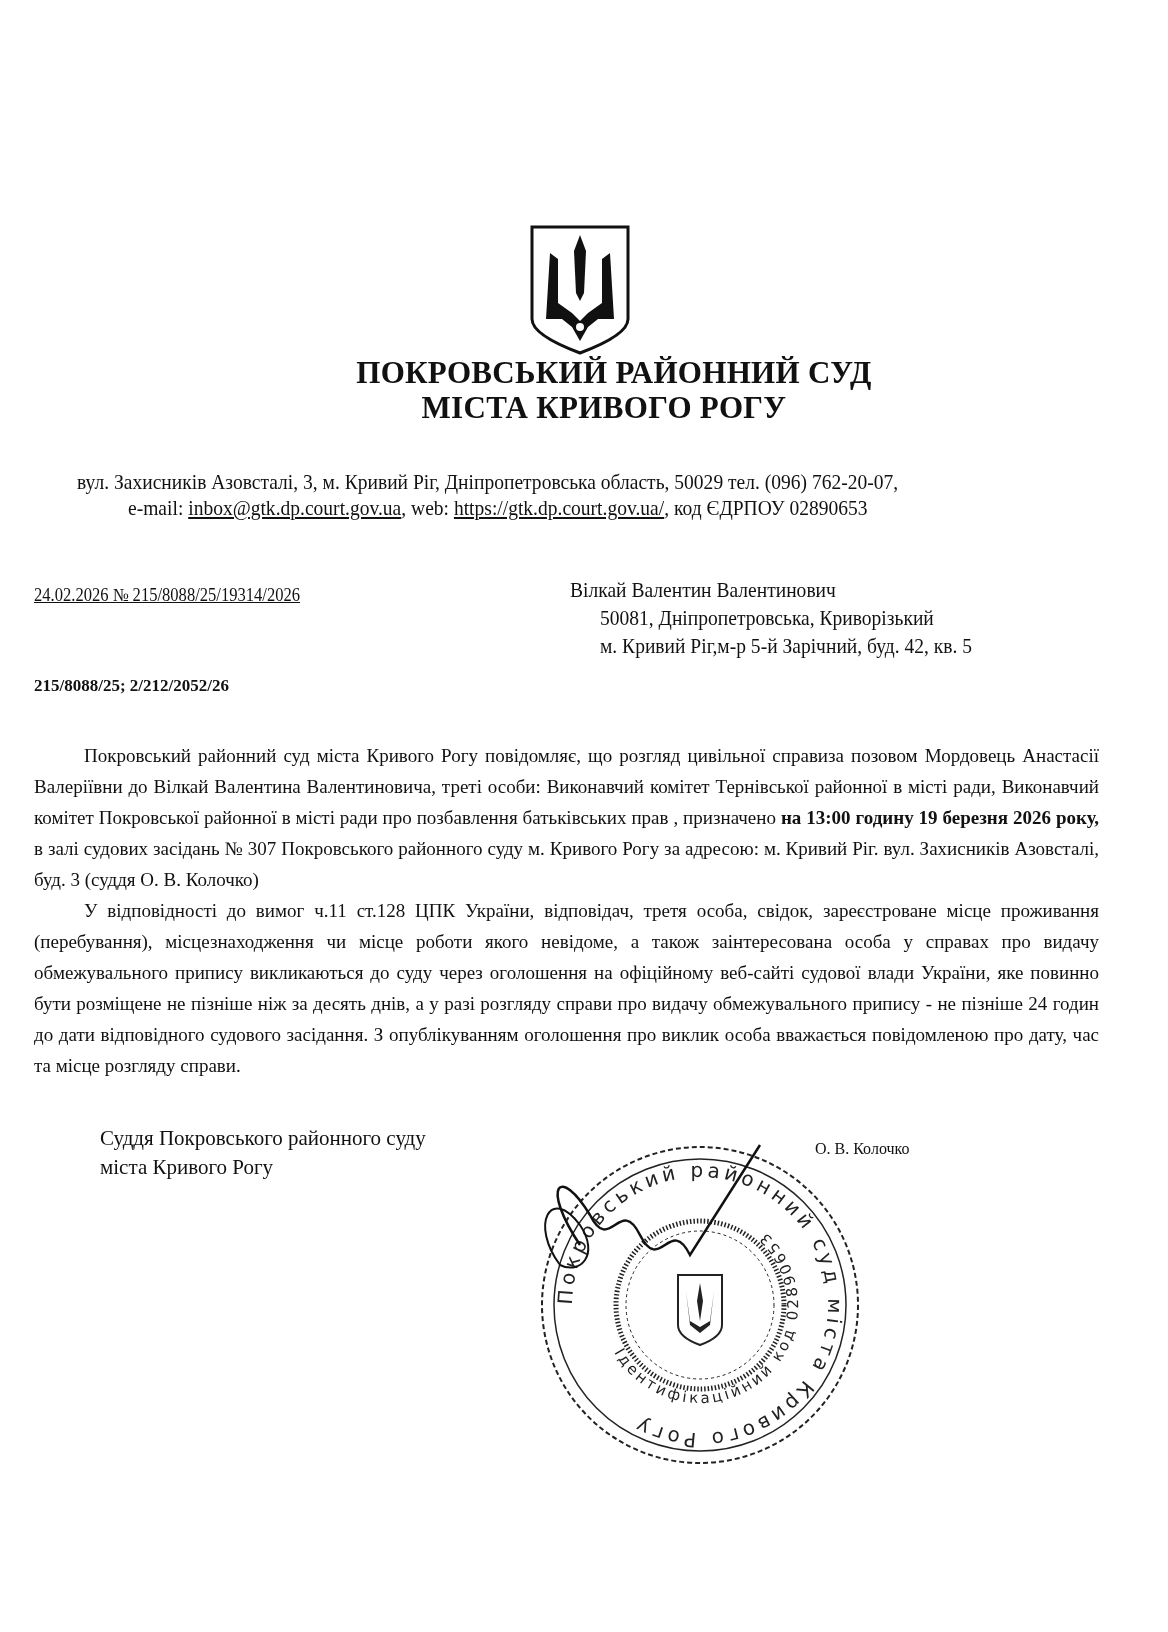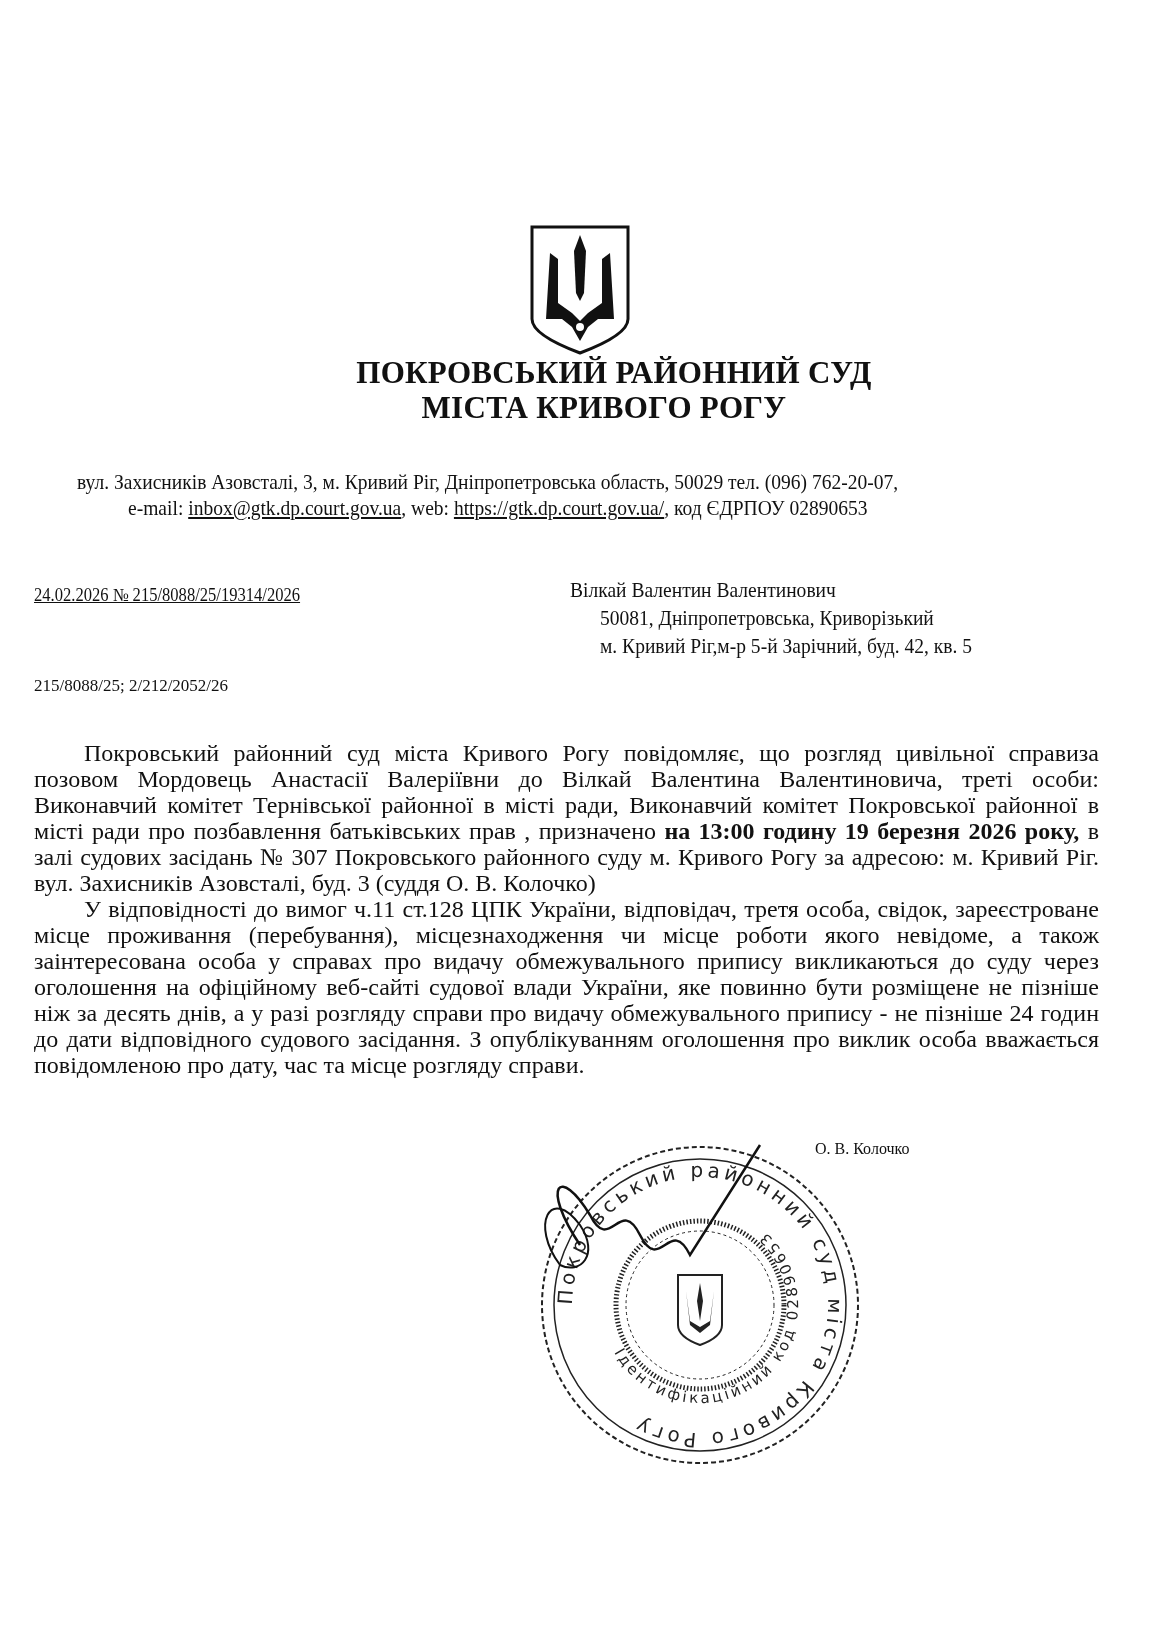--- a/index.html
+++ b/index.html
@@ -16,23 +16,23 @@
   .contact.l1 { left: 77px; top: 470px; transform: scaleX(0.93); }
   .contact.l2 { left: 128px; top: 496px; transform: scaleX(0.93); }
   .u { text-decoration: underline; }
 
   .ref { position: absolute; left: 34px; top: 585px; font-size: 18px; text-decoration: underline; white-space: nowrap; transform: scaleX(0.92); transform-origin: left top; }
   .recipient { position: absolute; font-size: 21px; white-space: nowrap; transform: scaleX(0.93); transform-origin: left top; }
   .recipient.n { left: 570px; top: 578px; }
   .recipient.a1 { left: 600px; top: 606px; }
   .recipient.a2 { left: 600px; top: 634px; }
 
-  .case-nums { position: absolute; left: 34px; top: 676px; font-size: 17px; white-space: nowrap; }
+  .case-nums { position: absolute; left: 34px; top: 676px; font-size: 17px; white-space: nowrap; font-weight: bold; }
 
-  .body-text { position: absolute; left: 34px; width: 1065px; font-size: 24px; line-height: 26px; text-align: justify; }
+  .body-text { position: absolute; left: 34px; width: 1065px; font-size: 19px; line-height: 31px; text-align: justify; }
   .body-text.p1 { top: 740px; }
   .body-text p { margin: 0; text-indent: 50px; }
   .body-text b { font-weight: bold; }
 
   .sig-label { position: absolute; left: 100px; top: 1124px; font-size: 21px; line-height: 29px; }
   .sig-name { position: absolute; left: 815px; top: 1140px; font-size: 16px; white-space: nowrap; }
 
   .seal { position: absolute; left: 520px; top: 1125px; width: 360px; height: 360px; }
 </style>
 </head>
@@ -62,20 +62,24 @@
   <div class="recipient a1">50081,  Дніпропетровська,  Криворізький</div>
   <div class="recipient a2">м. Кривий Ріг,м-р 5-й Зарічний, буд. 42, кв. 5</div>
 
   <div class="case-nums">215/8088/25; 2/212/2052/26</div>
 
   <div class="body-text p1">
     <p><span>Покровський районний суд міста Кривого Рогу  повідомляє, що розгляд цивільної справиза позовом Мордовець Анастасії Валеріївни до Вілкай Валентина Валентиновича, треті особи: Виконавчий комітет Тернівської районної в місті ради, Виконавчий комітет Покровської районної в місті ради про позбавлення батьківських прав , призначено </span><b>на 13:00 годину 19 березня 2026 року,</b><span> в залі судових засідань № 307 Покровського  районного суду м. Кривого Рогу  за адресою: м. Кривий Ріг. вул. Захисників Азовсталі,  буд. 3 (суддя  О.  В.  Колочко)</span></p>
     <p>У відповідності до вимог ч.11 ст.128 ЦПК України, відповідач, третя особа, свідок, зареєстроване місце проживання (перебування), місцезнаходження чи місце роботи якого невідоме, а також заінтересована особа у справах про видачу обмежувального припису викликаються до суду через оголошення на офіційному веб-сайті судової влади України, яке повинно бути розміщене не пізніше ніж за десять днів, а у разі розгляду справи про видачу обмежувального припису - не пізніше 24 годин до дати відповідного судового засідання. З опублікуванням оголошення про виклик особа вважається повідомленою про дату, час та місце розгляду справи.</p>
   </div>
 
+  <div class="sig-label">
+    <div>Суддя  Покровського районного суду</div>
+    <div>міста Кривого Рогу</div>
+  </div>
   <div class="sig-name">О.  В.  Колочко</div>
 
   <svg class="seal" viewBox="0 0 360 360">
     <defs>
       <path id="outerArc" d="M180 180 m-128 0 a128 128 0 1 1 256 0 a128 128 0 1 1 -256 0"></path>
       <path id="innerArc" d="M180 180 m-98 0 a98 98 0 1 0 196 0 a98 98 0 1 0 -196 0"></path>
     </defs>
     <circle cx="180" cy="180" r="158" fill="none" stroke="#222" stroke-width="2" stroke-dasharray="5 3"></circle>
     <circle cx="180" cy="180" r="146" fill="none" stroke="#222" stroke-width="1.5"></circle>
     <circle cx="180" cy="180" r="84" fill="none" stroke="#222" stroke-width="5" stroke-dasharray="1.5 2"></circle>

